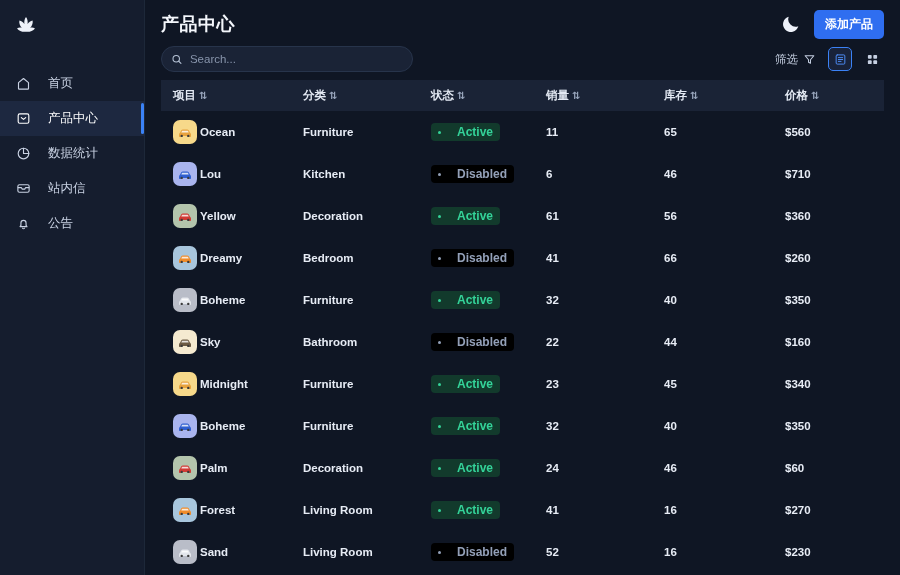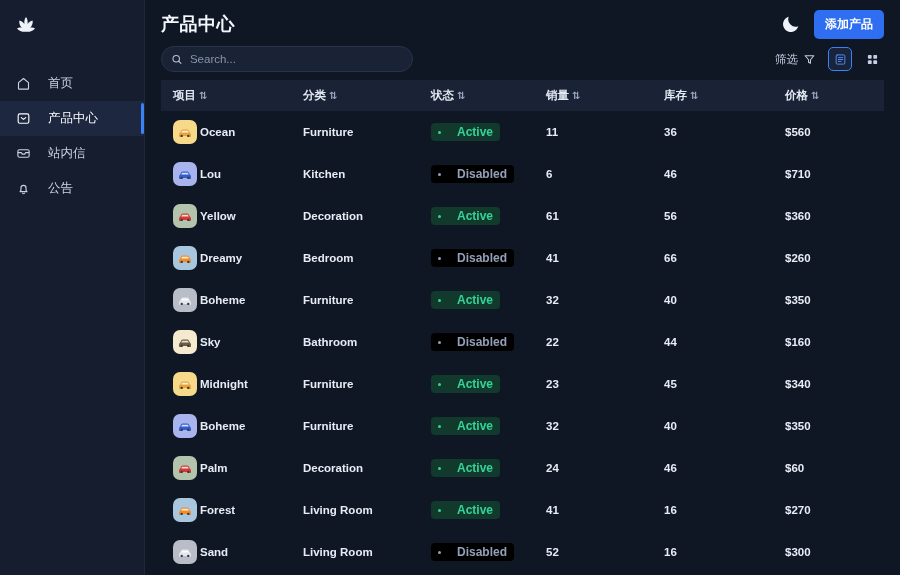--- a/index.html
+++ b/index.html
@@ -137,20 +137,27 @@
       </div>
 
       <div class="nav-item active">
         <svg class="nico" viewBox="0 0 24 24" fill="none" stroke="#ffffff" stroke-width="1.8" stroke-linecap="round" stroke-linejoin="round">
             <rect x="3.5" y="4.5" width="17" height="15" rx="2.5"></rect>
             <path d="M8.5 10.5l3.5 3 3.5-3"></path>
           </svg>
         <span>产品中心</span>
       </div>
 
+      <div class="nav-item">
+        <svg class="nico" viewBox="0 0 24 24" fill="none" stroke="#c9d2e3" stroke-width="1.8" stroke-linecap="round" stroke-linejoin="round">
+            <circle cx="12" cy="12" r="8.5"></circle>
+            <path d="M12 3.5v8.5h8.5"></path>
+          </svg>
+        <span>数据统计</span>
+      </div>
 
       <div class="nav-item">
         <svg class="nico" viewBox="0 0 24 24" fill="none" stroke="#c9d2e3" stroke-width="1.8" stroke-linecap="round" stroke-linejoin="round">
             <rect x="3" y="6" width="18" height="12" rx="2.5"></rect>
             <path d="M3.5 10.5h5l1.5 2.5h4l1.5-2.5h5"></path>
           </svg>
         <span>站内信</span>
       </div>
 
       <div class="nav-item">
@@ -234,21 +241,21 @@
                   </span>
                   <span>Ocean</span>
                 </span>
               </td>
               <td class="col-cat">Furniture</td>
               <td class="col-status"><span class="badge active">
                   <span class="dot"></span>
                   <span>Active</span>
                 </span></td>
               <td class="col-sales">11</td>
-              <td class="col-stock">36</td>
+              <td class="col-stock">65</td>
               <td class="col-price">$560</td>
             </tr>
             <tr>
               <td class="col-item">
                 <span class="item-cell">
                   <span class="avatar" style="background:#a9b4ee">
                     <svg viewBox="0 0 24 24">
                       <path d="M4 15.5c0-1.2.6-2.3 1.5-3l1.6-2.8c.4-.7 1.2-1.2 2-1.2h5.8c.8 0 1.6.5 2 1.2l1.6 2.8c.9.7 1.5 1.8 1.5 3v2a1 1 0 0 1-1 1h-1.5v-1.2H6.5V18.5H5a1 1 0 0 1-1-1z" fill="#2f5fd0"></path>
                       <path d="M8.2 10.2h7.6l1.2 2.4H7z" fill="#ffffff" opacity=".82"></path>
                       <circle cx="7.6" cy="17.2" r="1.6" fill="#3a3a3a"></circle>
@@ -465,21 +472,21 @@
                   <span>Sand</span>
                 </span>
               </td>
               <td class="col-cat">Living Room</td>
               <td class="col-status"><span class="badge disabled">
                   <span class="dot"></span>
                   <span>Disabled</span>
                 </span></td>
               <td class="col-sales">52</td>
               <td class="col-stock">16</td>
-              <td class="col-price">$300</td>
+              <td class="col-price">$230</td>
             </tr>
             <tr>
               <td class="col-item"></td>
               <td class="col-cat">Decoration</td>
               <td class="col-status"></td>
               <td class="col-sales">21</td>
               <td class="col-stock">46</td>
               <td class="col-price">$252</td>
             </tr>
           </tbody>

